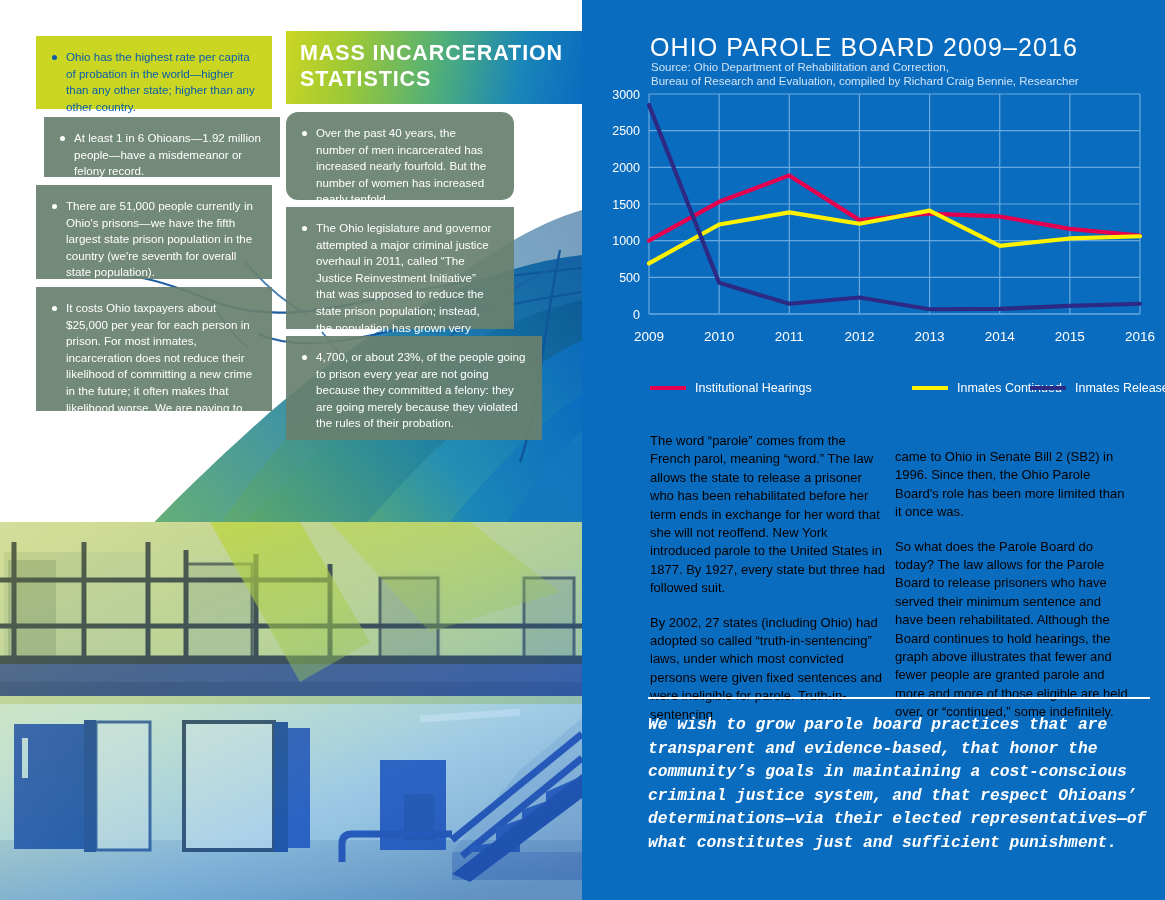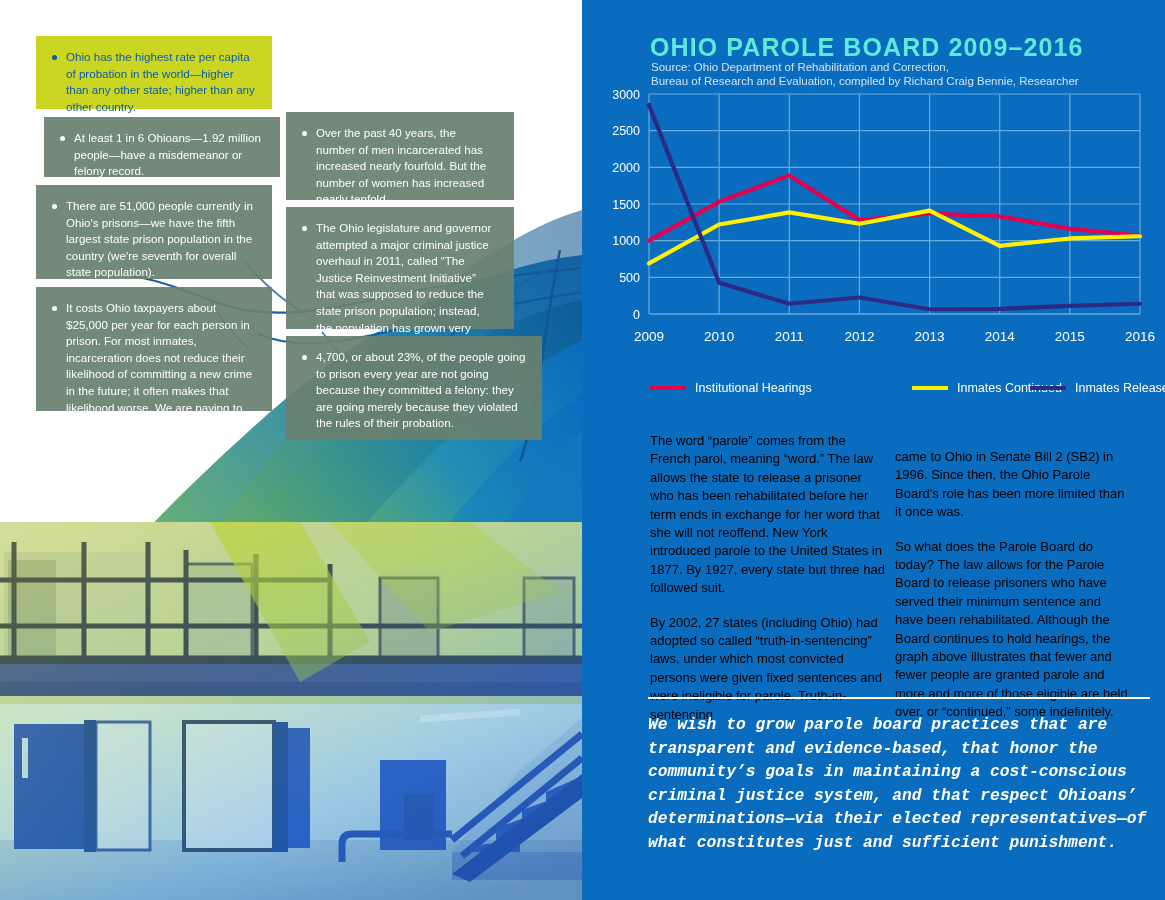--- a/index.html
+++ b/index.html
@@ -12,21 +12,21 @@
   #page{position:relative;width:1165px;height:900px;overflow:hidden;background:#fff;}
 
   
   #right-panel{
     position:absolute;left:582px;top:0;width:583px;height:900px;
     background:#0a6cbf;
   }
 
   .chart-title{
     position:absolute;left:68px;top:33px;
-    font-size:25px;font-weight:bold;color:#5eead4;
+    font-size:25px;font-weight:normal;color:#ffffff;
     letter-spacing:1.1px;
   }
   .chart-source{
     position:absolute;left:69px;top:61px;width:500px;
     font-size:11.5px;color:#cfe3f5;line-height:13.5px;
   }
 
   
   #chart-wrap{position:absolute;left:0px;top:85px;width:583px;height:270px;}
   #chart-svg{display:block;}
@@ -88,21 +88,21 @@
   .box-yellow .txt{color:#0a5ca8;}
   .box-green{background:rgba(104,128,111,0.93);}
   .box-green .bullet{background:#ffffff;}
   .box-green .txt{color:#ffffff;}
 
   #s1{left:36px;top:36px;width:236px;height:73px;}
   #s2{left:44px;top:117px;width:236px;height:60px;}
   #s3{left:36px;top:185px;width:236px;height:94px;}
   #s4{left:36px;top:287px;width:236px;height:124px;}
 
-  #m1{left:286px;top:112px;width:228px;height:88px;}
+  #m1{left:286px;top:112px;width:228px;height:88px;border-radius:12px;}
   #m2{left:286px;top:207px;width:228px;height:122px;}
   #m3{left:286px;top:336px;width:256px;height:104px;}
 
   #mass-title{
     position:absolute;left:286px;top:31px;width:296px;height:73px;
     background:linear-gradient(100deg,#cbd623 0%,#9ec935 22%,#4fae7a 52%,#1a86b8 78%,#0a6cbf 100%);
     color:#ffffff;font-weight:bold;font-size:21.5px;line-height:26px;
     letter-spacing:0.9px;
     padding:9px 0 0 14px;box-sizing:border-box;
   }
@@ -288,20 +288,21 @@
     </div>
     <div id="s3" class="statbox box-green">
       <span class="bullet"></span>
       <span class="txt">There are 51,000 people currently in Ohio's prisons—we have the fifth largest state prison population in the country (we're seventh for overall state population).</span>
     </div>
     <div id="s4" class="statbox box-green">
       <span class="bullet"></span>
       <span class="txt">It costs Ohio taxpayers about $25,000 per year for each person in prison. For most inmates, incarceration does not reduce their likelihood of committing a new crime in the future; it often makes that likelihood worse. We are paying to shoot ourselves in the foot.</span>
     </div>
 
+    <div id="mass-title">MASS INCARCERATION STATISTICS</div>
 
     <div id="m1" class="statbox box-green">
       <span class="bullet"></span>
       <span class="txt">Over the past 40 years, the number of men incarcerated has increased nearly fourfold. But the number of women has increased nearly tenfold.</span>
     </div>
     <div id="m2" class="statbox box-green">
       <span class="bullet"></span>
       <span class="txt">The Ohio legislature and governor attempted a major criminal justice overhaul in 2011, called “The Justice Reinvestment Initiative” that was supposed to reduce the state prison population; instead, the population has grown very slightly.</span>
     </div>
     <div id="m3" class="statbox box-green">

